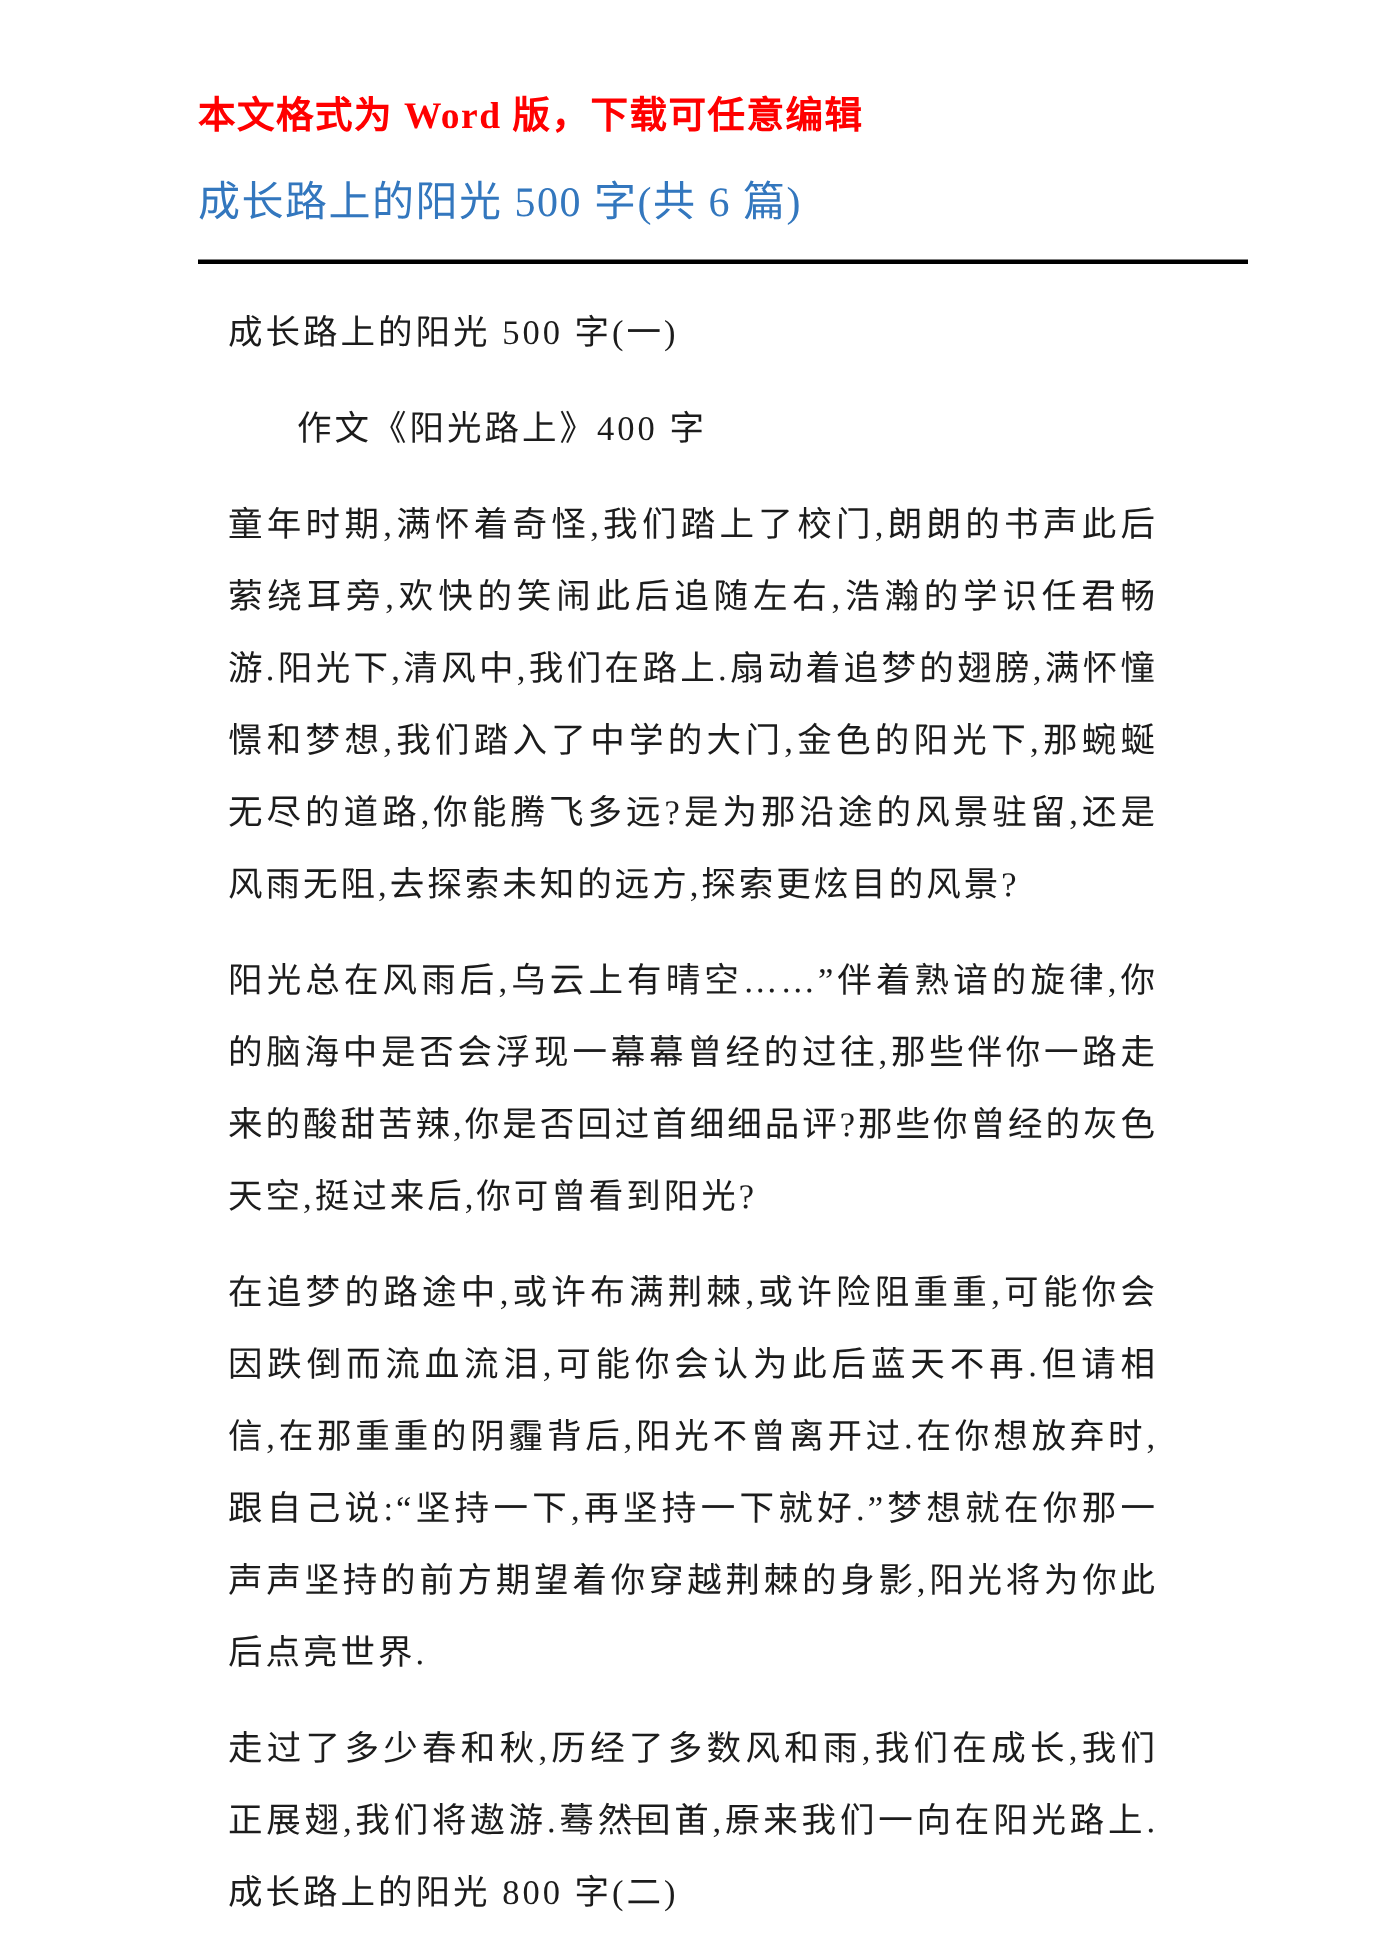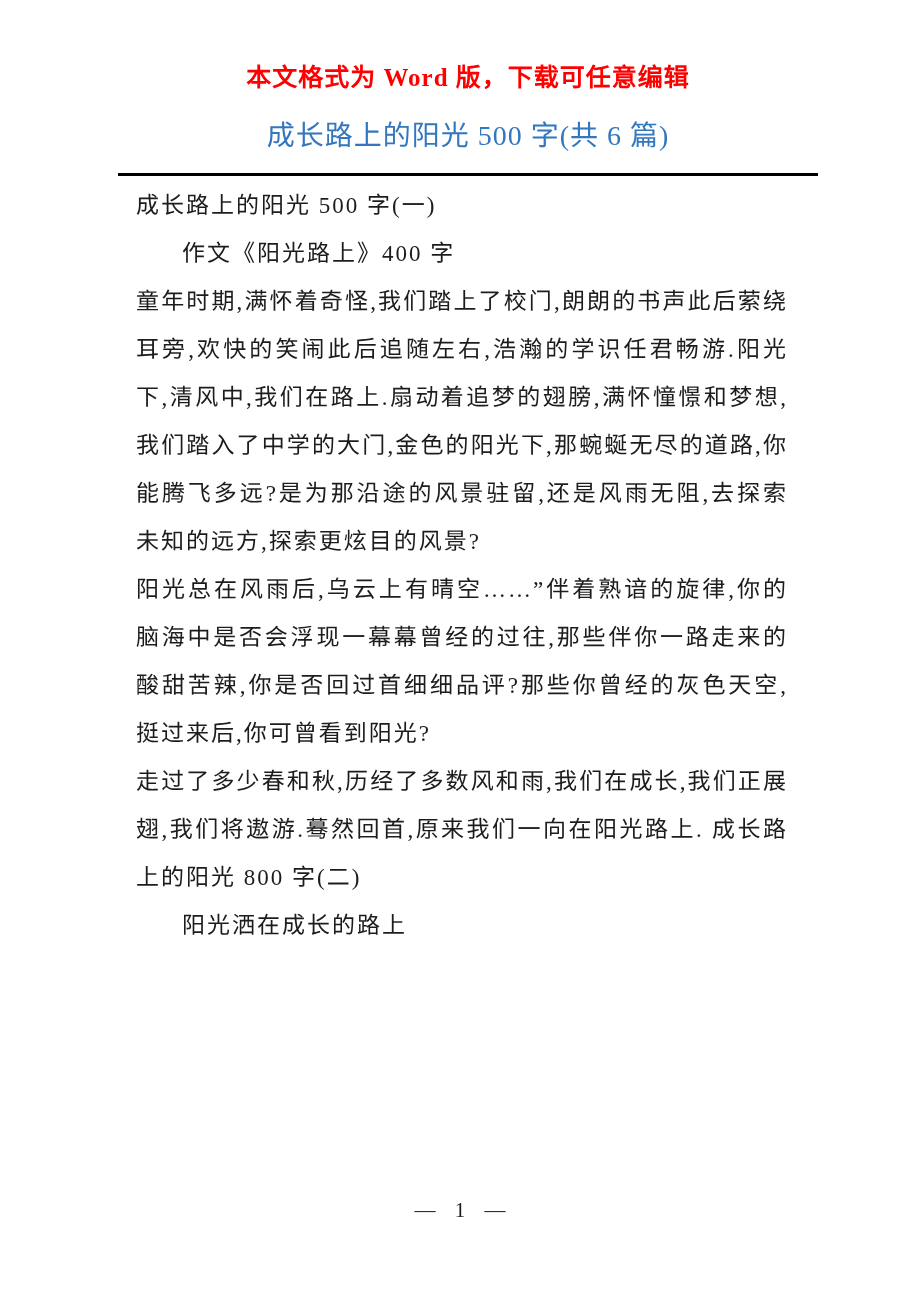--- a/index.html
+++ b/index.html
@@ -7,22 +7,21 @@
   body { font-family:"Liberation Serif","DejaVu Serif",serif; }
   .page {
     position:relative;
     width:920px; height:1302px;
     background:#ffffff;
     overflow:hidden;
     margin:0 auto;
   }
   .header-block {
     position:absolute;
-    left:118px; top:62px; width:700px;
-    text-align:center;
+    left:132px; top:62px; width:700px;
   }
   .notice {
     color:var(--notice-red,#ff0000);
     font-weight:bold;
     font-size:25px;
     line-height:32px;
     letter-spacing:1px;
   }
   .doc-title {
     margin-top:20px;
@@ -41,21 +40,21 @@
   .body-block {
     position:absolute;
     left:136px; top:182px; width:652px;
     color:var(--body-text,#1c1c1c);
     font-size:23px;
     line-height:48px;
     letter-spacing:2px;
     text-align:justify;
     text-justify:inter-character;
   }
-  .body-block p { margin:0; }
+  .body-block p { margin:16px; }
   .body-block p.indent { text-indent:2em; }
   .footer-block {
     position:absolute;
     left:0; top:1196px; width:100%;
     text-align:center;
     color:var(--body-text,#1c1c1c);
     font-size:21px;
     line-height:28px;
     word-spacing:14px;
   }
@@ -69,20 +68,21 @@
     <div class="notice">本文格式为 Word 版，下载可任意编辑</div>
     <h1 class="doc-title">成长路上的阳光 500 字(共 6 篇)</h1>
     <hr class="title-rule">
   </div>
 
   <div class="body-block">
     <p>成长路上的阳光 500 字(一)</p>
     <p class="indent">作文《阳光路上》400 字</p>
     <p>童年时期,满怀着奇怪,我们踏上了校门,朗朗的书声此后萦绕耳旁,欢快的笑闹此后追随左右,浩瀚的学识任君畅游.阳光下,清风中,我们在路上.扇动着追梦的翅膀,满怀憧憬和梦想,我们踏入了中学的大门,金色的阳光下,那蜿蜒无尽的道路,你能腾飞多远?是为那沿途的风景驻留,还是风雨无阻,去探索未知的远方,探索更炫目的风景?</p>
     <p>阳光总在风雨后,乌云上有晴空……”伴着熟谙的旋律,你的脑海中是否会浮现一幕幕曾经的过往,那些伴你一路走来的酸甜苦辣,你是否回过首细细品评?那些你曾经的灰色天空,挺过来后,你可曾看到阳光?</p>
+    <p>在追梦的路途中,或许布满荆棘,或许险阻重重,可能你会因跌倒而流血流泪,可能你会认为此后蓝天不再.但请相信,在那重重的阴霾背后,阳光不曾离开过.在你想放弃时,跟自己说:“坚持一下,再坚持一下就好.”梦想就在你那一声声坚持的前方期望着你穿越荆棘的身影,阳光将为你此后点亮世界.</p>
     <p>走过了多少春和秋,历经了多数风和雨,我们在成长,我们正展翅,我们将遨游.蓦然回首,原来我们一向在阳光路上. 成长路上的阳光 800 字(二)</p>
     <p class="indent">阳光洒在成长的路上</p>
   </div>
 
   <div class="footer-block">
     <span>— 1 —</span>
   </div>
 
 </div>
 

